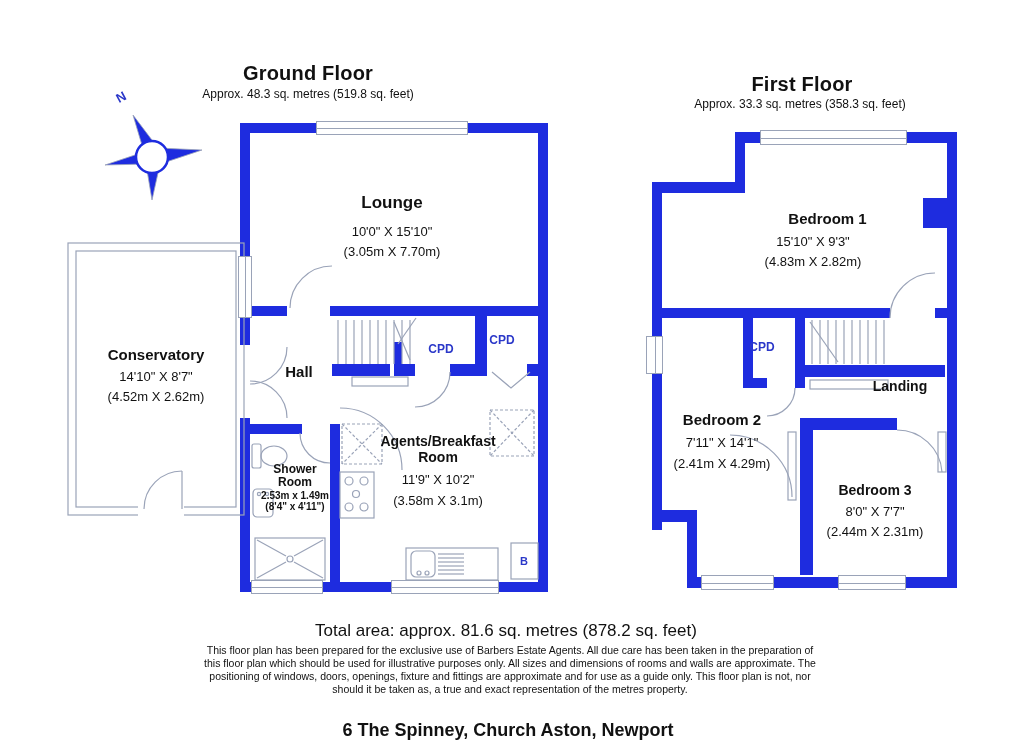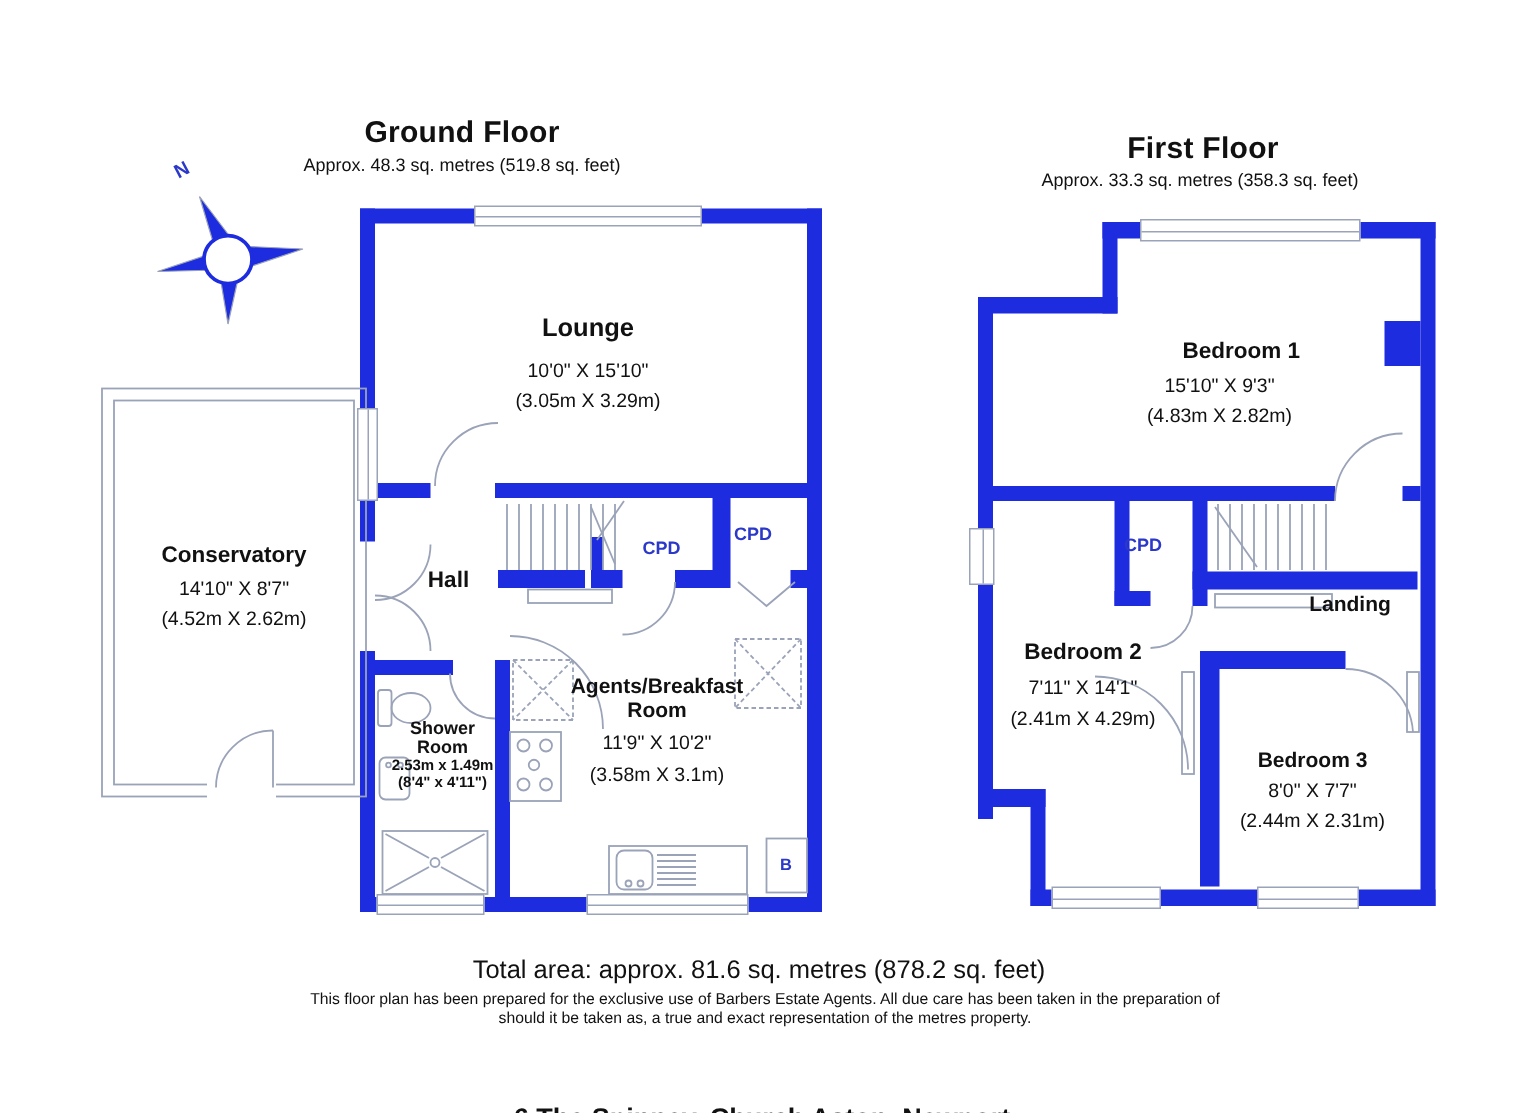--- a/index.html
+++ b/index.html
@@ -1,18 +1,18 @@
 <!DOCTYPE html>
 <html style="--wall: #1e2cdf; --labelblue: #2b38c9;"><head>
 <meta charset="utf-8">
 <style>
   html,body{margin:0;padding:0;background:#ffffff;}
   #page{position:relative;width:1020px;height:742px;background:#fff;overflow:hidden;
         font-family:"Liberation Sans","DejaVu Sans",sans-serif;color:#111;}
-  #plan{position:absolute;inset:0;margin-top:16px;}
+  #plan{position:absolute;inset:0;}
   .wall{position:absolute;background:var(--wall,#1e2cdf);z-index:1;}
   .window{position:absolute;background:#fff;border:1px solid #9aa3b8;z-index:3;box-sizing:border-box;}
   .window .mull{position:absolute;background:#9aa3b8;}
   svg.deco{position:absolute;left:0;top:0;z-index:2;pointer-events:none;}
   .lbl{position:absolute;transform:translate(-50%,-50%);white-space:nowrap;z-index:4;text-align:center;}
   .title{font-size:20px;font-weight:bold;letter-spacing:.2px;}
   .subtitle{font-size:12px;}
   .room-lg{font-size:17px;font-weight:bold;}
   .room-md{font-size:15px;font-weight:bold;}
   .room-sm2{font-size:14px;font-weight:bold;}
@@ -149,21 +149,21 @@
     </svg>
 
     <div class="lbl title" style="left:308px;top:73px;">Ground Floor</div>
     <div class="lbl subtitle" style="left:308px;top:94px;text-align:right;">Approx. 48.3 sq. metres (519.8 sq. feet)</div>
     <div class="lbl title" style="left:802px;top:84px;">First Floor</div>
     <div class="lbl subtitle" style="left:800px;top:104px;">Approx. 33.3 sq. metres (358.3 sq. feet)</div>
     <div class="lbl n-label" style="left:121px;top:97px;">N</div>
 
     <div class="lbl room-lg" style="left:392px;top:203px;">Lounge</div>
     <div class="lbl dims" style="left:392px;top:231px;">10'0" X 15'10"</div>
-    <div class="lbl dims" style="left:392px;top:251px;">(3.05m X 3.29m)</div>
+    <div class="lbl dims" style="left:392px;top:251px;">(3.05m X 7.70m)</div>
 
     <div class="lbl room-md" style="left:156px;top:354px;">Conservatory</div>
     <div class="lbl dims" style="left:156px;top:376px;">14'10" X 8'7"</div>
     <div class="lbl dims" style="left:156px;top:396px;">(4.52m X 2.62m)</div>
 
     <div class="lbl room-md" style="left:299px;top:371px;">Hall</div>
     <div class="lbl cpd" style="left:441px;top:349px;">CPD</div>
     <div class="lbl cpd" style="left:502px;top:340px;">CPD</div>
 
     <div class="lbl room-sm" style="left:295px;top:469px;">Shower</div>
@@ -188,20 +188,22 @@
     <div class="lbl dims" style="left:722px;top:442px;">7'11" X 14'1"</div>
     <div class="lbl dims" style="left:722px;top:463px;">(2.41m X 4.29m)</div>
 
     <div class="lbl room-sm2" style="left:875px;top:490px;">Bedroom 3</div>
     <div class="lbl dims" style="left:875px;top:511px;">8'0" X 7'7"</div>
     <div class="lbl dims" style="left:875px;top:531px;">(2.44m X 2.31m)</div>
 
     <div class="lbl total" style="left:506px;top:631px;">Total area: approx. 81.6 sq. metres (878.2 sq. feet)</div>
     <div id="disclaimer">
       <div>This floor plan has been prepared for the exclusive use of Barbers Estate Agents. All due care has been taken in the preparation of</div>
+      <div>this floor plan which should be used for illustrative purposes only. All sizes and dimensions of rooms and walls are approximate. The</div>
+      <div>positioning of windows, doors, openings, fixture and fittings are approximate and for use as a guide only. This floor plan is not, nor</div>
       <div>should it be taken as, a true and exact representation of the metres property.</div>
     </div>
     <div class="lbl addr" style="left:508px;top:730px;">6 The Spinney, Church Aston, Newport</div>
   <div class="wall" style="left: 240px; top: 123px; width: 308px; height: 10px;"></div>
       <div class="wall" style="left: 538px; top: 123px; width: 10px; height: 469px;"></div>
       <div class="wall" style="left: 240px; top: 582px; width: 308px; height: 10px;"></div>
       <div class="wall" style="left: 240px; top: 123px; width: 10px; height: 222px;"></div>
       <div class="wall" style="left: 240px; top: 418px; width: 10px; height: 174px;"></div>
       <div class="wall" style="left: 250px; top: 306px; width: 37px; height: 10px;"></div>
       <div class="wall" style="left: 330px; top: 306px; width: 218px; height: 10px;"></div>

